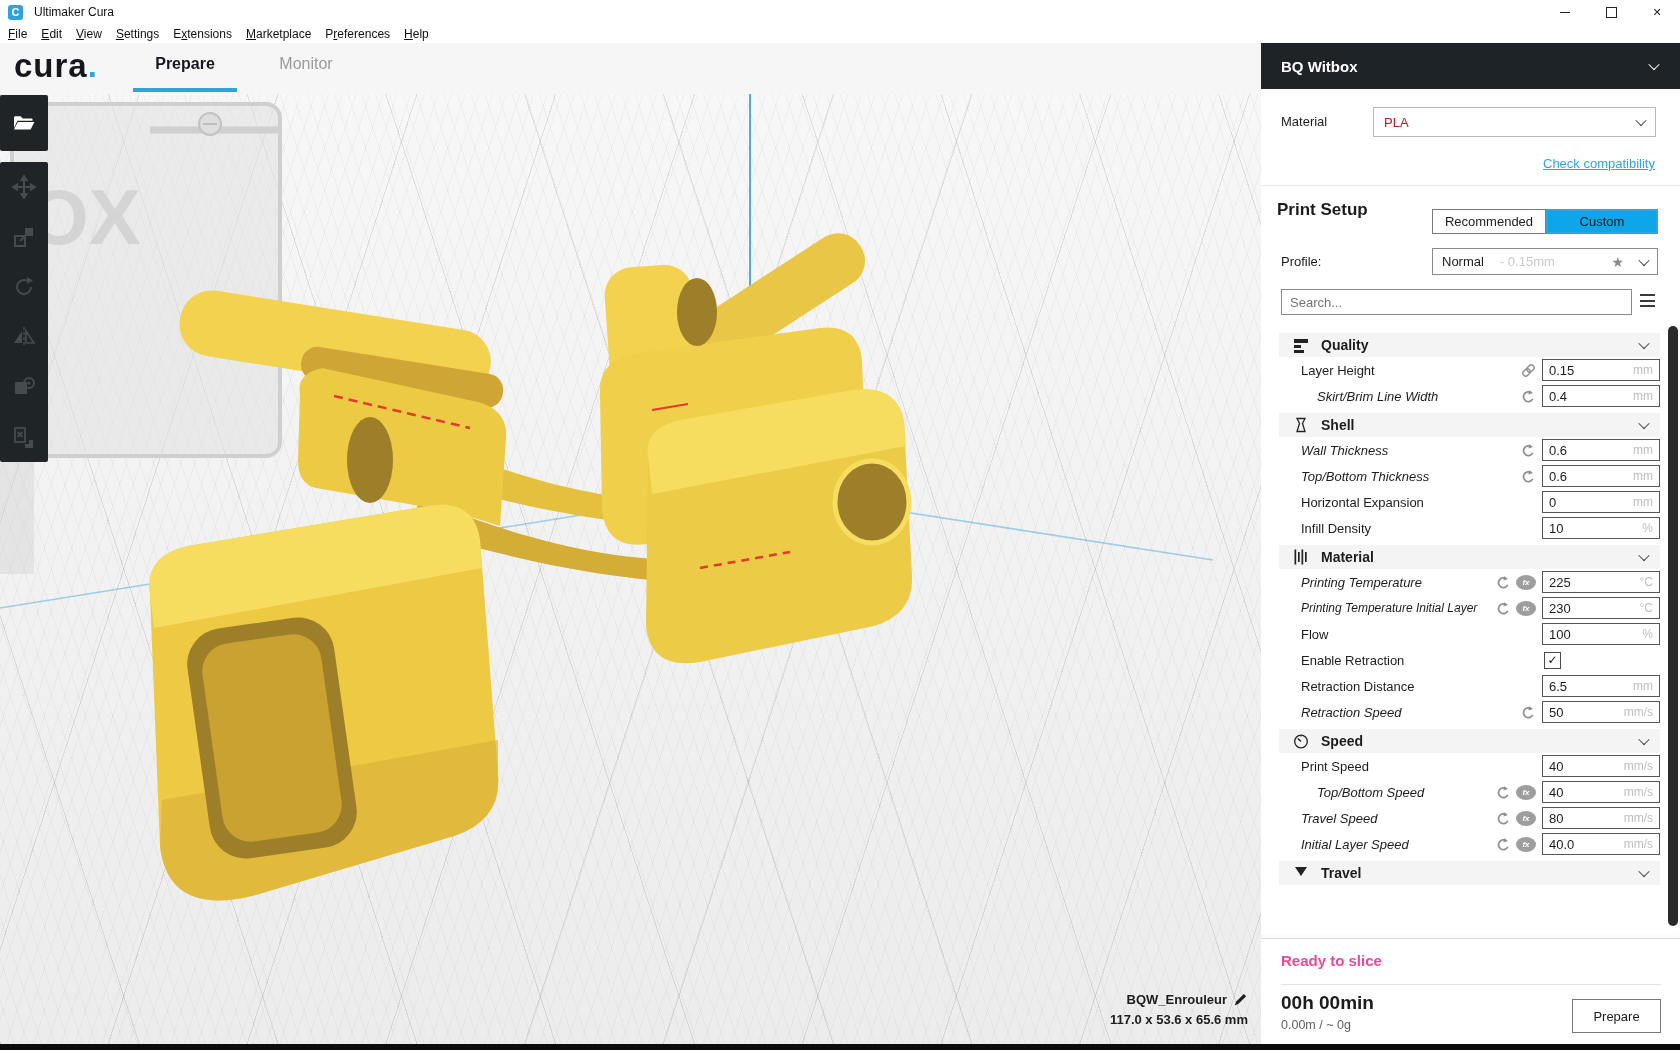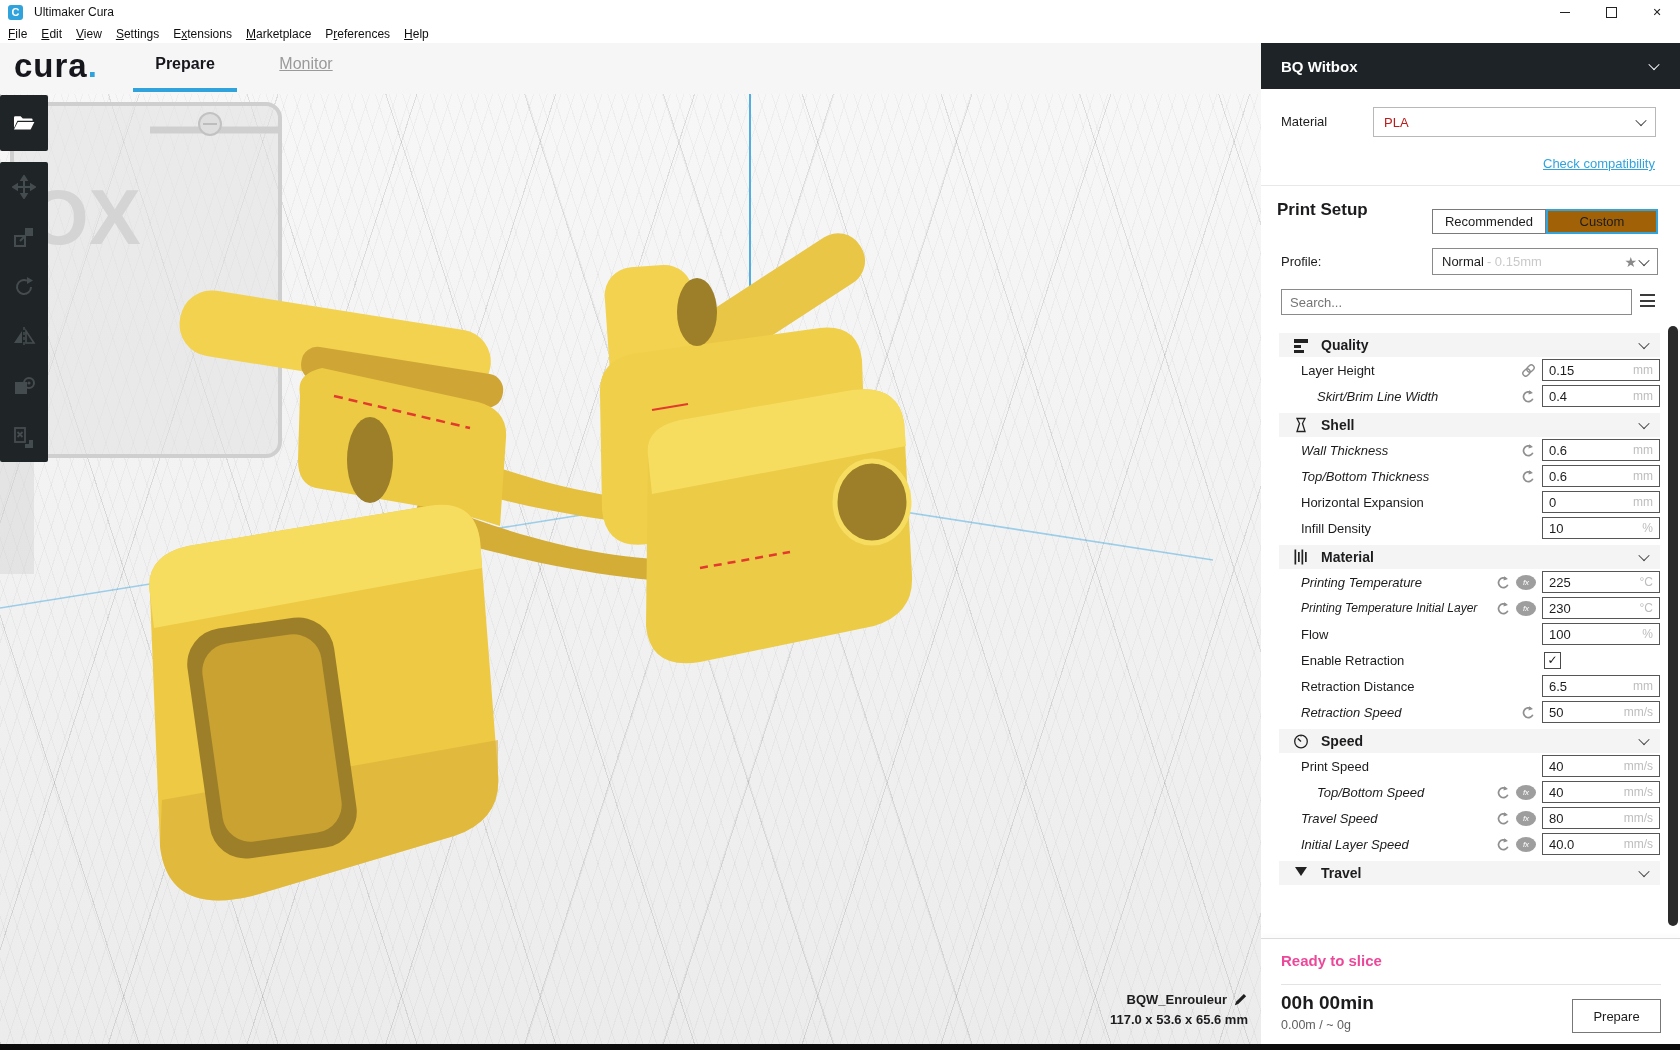--- a/index.html
+++ b/index.html
@@ -23,21 +23,21 @@
   .menuitem{font-size:12px;color:#101010;margin-right:14px;white-space:nowrap;}
   .menuitem .u{text-decoration:underline;}
 
   
   .toolbar{left:0;top:43px;width:1680px;height:51px;background:#f6f6f6;}
   .curalogo{position:absolute;left:14px;top:4px;font-size:33px;font-weight:bold;letter-spacing:1px;color:#16161d;}
   .curalogo .dot{color:#31a3dc;}
   .tab{position:absolute;top:12px;font-size:16px;}
   .tab-prepare{left:133px;width:104px;text-align:center;font-weight:bold;color:#16161d;}
   .tab-underline{position:absolute;left:133px;top:45px;width:104px;height:4px;background:#31a3dc;}
-  .tab-monitor{left:270px;width:72px;text-align:center;color:#9a9a9a;text-decoration:underline;}
+  .tab-monitor{left:270px;width:72px;text-align:center;color:#9a9a9a;}
   .viewicons{position:absolute;left:991px;top:54px;display:flex;gap:6px;}
   .viewdrop{position:absolute;left:1128px;top:52px;width:120px;height:28px;background:#fff;border:1px solid #b8b8b8;
             box-sizing:border-box;display:flex;align-items:center;padding:0 9px;font-size:13px;color:#16161d;}
   .chevi{width:7px;height:7px;border-right:1.6px solid #444;border-bottom:1.6px solid #444;transform:rotate(45deg) translate(-1px,-1px);display:inline-block;flex:none;}
   .chevw{border-color:#fff;}
   .mlauto{margin-left:auto;}
 
   
   .viewport{left:0;top:94px;width:1261px;height:950px;background:linear-gradient(#f7f7f7,#ececec);overflow:hidden;}
   .vpgrid{position:absolute;left:0;top:0;width:100%;height:100%;
@@ -62,45 +62,45 @@
   .rphead{position:absolute;left:0;top:0;width:419px;height:46px;background:#1d2327;display:flex;align-items:center;box-sizing:border-box;padding:0 22px 0 20px;}
   .rphead .pname{color:#fff;font-size:15px;font-weight:bold;}
   .mlabel{position:absolute;left:20px;top:64px;width:90px;font-size:13px;color:#1c1c1e;line-height:30px;}
   .pladrop{position:absolute;left:112px;top:64px;width:283px;height:30px;border:1px solid #b8b8b8;background:#fff;
            box-sizing:border-box;display:flex;align-items:center;padding:0 10px;font-size:13px;color:#b91c1c;}
   .compat{position:absolute;right:25px;top:113px;font-size:13px;color:#31a3dc;text-decoration:underline;}
   .div1{position:absolute;left:0;top:142px;width:419px;height:1px;background:#e8e8e8;}
   .pstitle{position:absolute;left:16px;top:157px;font-size:17px;font-weight:bold;color:#1c1c1e;}
   .btn-rec{position:absolute;left:171px;top:166px;width:114px;height:25px;border:1px solid #7a7a7a;background:#fff;
            box-sizing:border-box;display:flex;align-items:center;justify-content:center;font-size:13px;color:#1c1c1e;}
-  .btn-cus{position:absolute;left:285px;top:166px;width:112px;height:25px;border:2px solid #32a3db;background:#a16207;
+  .btn-cus{position:absolute;left:285px;top:166px;width:112px;height:25px;border:2px solid #32a3db;background:#0ea5e9;
            box-sizing:border-box;display:flex;align-items:center;justify-content:center;font-size:13px;color:#1c1c1e;}
   .proflabel{position:absolute;left:20px;top:205px;font-size:13px;color:#1c1c1e;line-height:27px;}
   .profdrop{position:absolute;left:171px;top:205px;width:226px;height:27px;border:1px solid #8a8a8a;background:#fff;
-            box-sizing:border-box;display:flex;align-items:center;padding:12px 9px;font-size:13px;gap:3px;}
+            box-sizing:border-box;display:flex;align-items:center;padding:12px 9px;font-size:13px;gap:16px;}
   .profdrop .pv{color:#1c1c1e;}
   .profdrop .psuf{color:#c9c9c9;}
   .profstar{margin-left:auto;color:#8a8a8a;font-size:14px;}
   .searchbox{position:absolute;left:20px;top:246px;width:351px;height:24px;border:1px solid #8a8a8a;background:#fff;
              box-sizing:border-box;font-size:13px;color:#3c3c3c;padding:12px 8px;outline:none;font-family:inherit;}
   .hamb{position:absolute;left:379px;top:251px;width:15px;height:13px;display:flex;flex-direction:column;justify-content:space-between;}
   .hamb div{height:2px;background:#3a3a3a;}
 
   
   .slist{position:absolute;left:18px;top:283px;width:381px;height:649px;overflow:hidden;background:#fff;}
   .shead{height:24px;margin-top:4px;background:#f4f4f4;display:flex;align-items:center;padding:0 12px 0 14px;box-sizing:border-box;}
   .shead .stitle{font-size:14px;font-weight:bold;color:#1c1c1e;margin-left:12px;}
   .srow{height:26px;display:flex;align-items:center;background:#fff;}
   .rlabel{font-size:13px;color:#1c1c1e;padding-left:22px;white-space:nowrap;}
   .rlabel.ind{padding-left:38px;}
   .rlabel.it{font-style:italic;}
   .rsp{flex:1;}
   .ric{flex:none;margin-left:5px;}
   .fxic{flex:none;margin-left:5px;width:20px;height:15px;border-radius:50%;background:#9e9e9e;color:#fff;
-        font-size:8px;font-style:italic;display:flex;align-items:center;justify-content:center;}
+        font-size:8px;font-style:italic;display:flex;align-items:center;justify-content:center;font-weight:bold;}
   .vbox{flex:none;box-sizing:border-box;width:118px;height:22px;border:1px solid #565656;background:#fff;
         display:flex;align-items:center;padding:0 6px;font-size:13px;margin-left:6px;}
   .vbox .val{color:#1c1c1e;}
   .vbox .unit{margin-left:auto;color:#bdbdbd;font-size:12px;}
   .vcol{flex:none;width:118px;margin-left:6px;display:flex;}
   .cbox{width:15px;height:15px;border:1px solid #4a4a4a;background:#fff;display:flex;align-items:center;justify-content:center;
         font-size:12px;font-weight:bold;color:#111;margin-left:2px;}
   .scrollthumb{position:absolute;left:407px;top:283px;width:10px;height:600px;background:#2a2a2a;border-radius:5px;}
 
   

